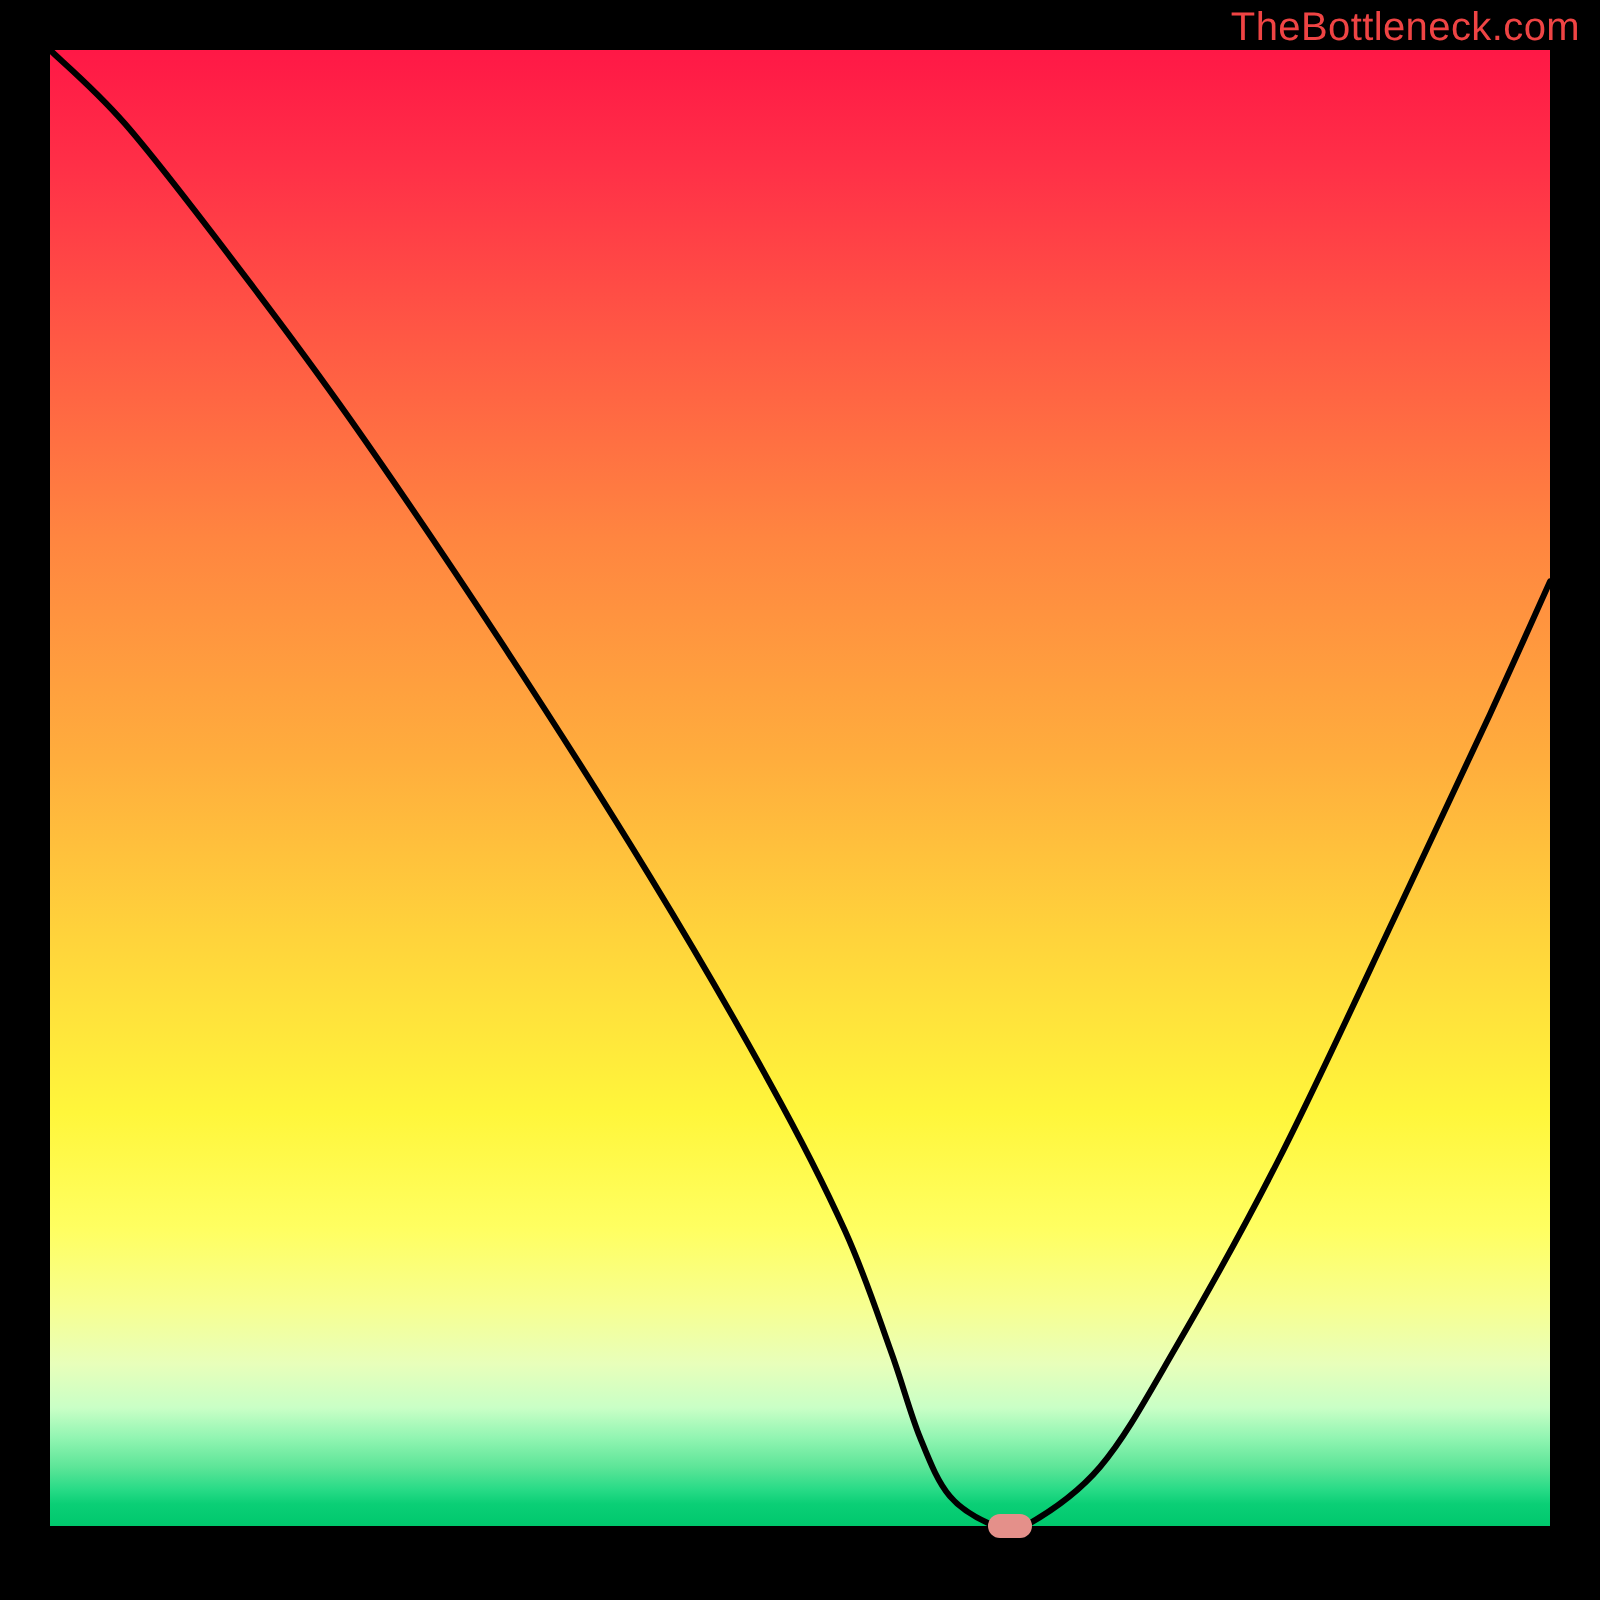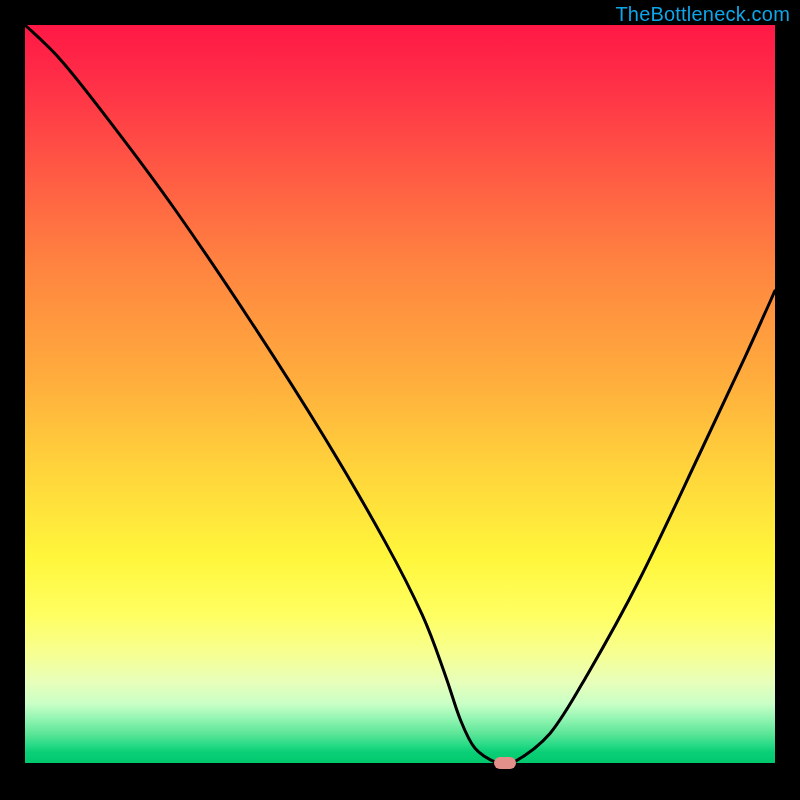--- a/index.html
+++ b/index.html
@@ -57,21 +57,21 @@
     width: 22px;
     height: 12px;
     border-radius: 6px;
     background: #e4908a;
     transform: translate(-50%, -50%);
   }
   .watermark {
     position: absolute;
     top: 3px;
     right: 10px;
-    color: #0ea5e9;
+    color: #ef4444;
     font-family: Arial, Helvetica, sans-serif;
     font-size: 20px;
     letter-spacing: 0.2px;
     text-align: center;
   }
 </style>
 </head>
 <body>
 
 <div class="frame">

